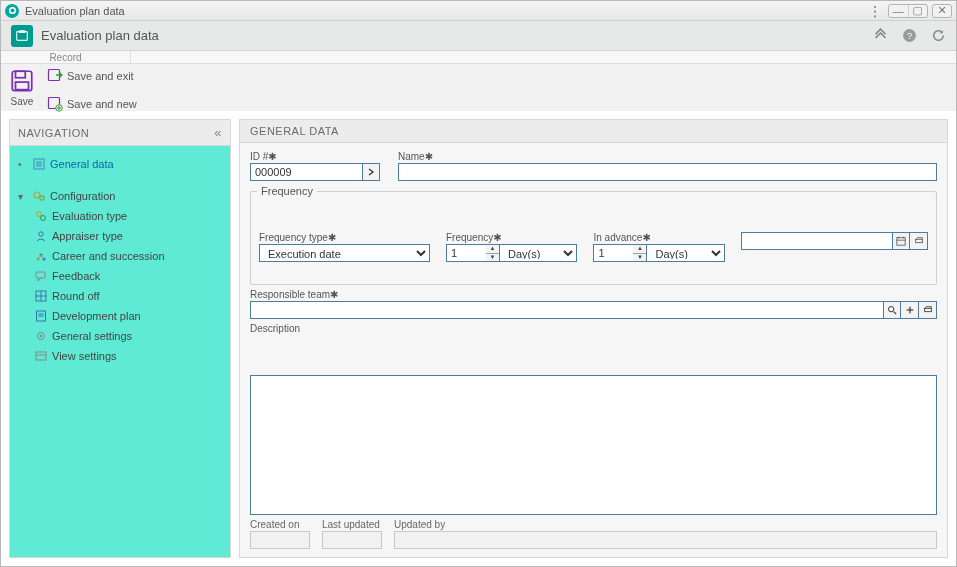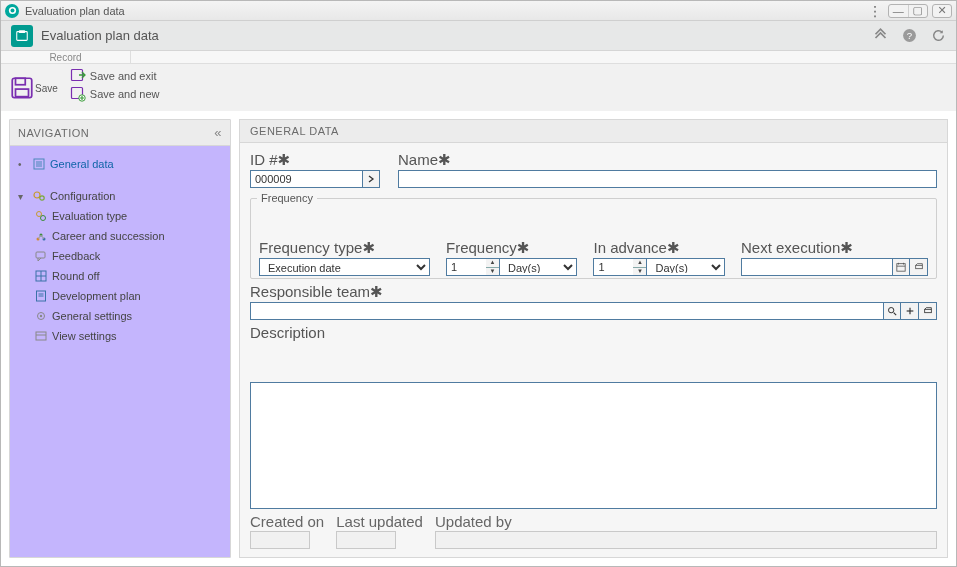--- a/index.html
+++ b/index.html
@@ -79,36 +79,36 @@
     background:#f1f1f1;
     border-bottom:1px solid #d7d7d7;
     height: 60px;
   }
   .ribbon-wrap{position:relative;padding-top:13px;display:flex;background:#f1f1f1;}
   .ribbon-tabrow{position:absolute;top:0;left:0;right:0;height:13px;
     background:#f7f7f7;border-bottom:1px solid #dedede;
     display:flex;}
   .ribbon-tab{padding:0 16px;line-height:13px;color:#888;font-size:10px;border-right:1px solid #dedede;}
   .save-big {
-    display:flex;flex-direction:row;align-items:center;justify-content:flex-end;
+    display:flex;flex-direction:column;align-items:center;justify-content:center;
     padding:2px 8px; cursor:pointer;
   }
   .save-big .ic{width:26px;height:26px;}
   .save-big .lbl{font-size:10px;color:#555;margin-top:2px;}
-  .ribbon-stack{display:flex;flex-direction:column;gap:2px;padding:4px 4px;}
+  .ribbon-stack{display:flex;flex-direction:column;gap:12px;padding:4px 4px;}
   .ribbon-item{display:flex;align-items:center;gap:4px;cursor:pointer;color:#555;font-size:11px;}
   .ribbon-item .ic{width:16px;height:16px;}
 
   
   .body{flex:1;display:flex;gap:8px;padding:8px;background:#fff;overflow:hidden;}
 
   .nav{
     width:222px;
     border:1px solid #d7d7d7;
-    background:#c4b5fd;
+    background:#5eead4;
     display:flex;flex-direction:column;
     border-radius:1px;
   }
   .nav-head{
     background:#ececec;
     padding:5px 8px;
     font-size:11px;
     color:#6b6b6b;
     letter-spacing:0.5px;
     border-bottom:1px solid #d7d7d7;
@@ -133,21 +133,21 @@
   .main-head{
     background:#ececec;
     padding:5px 10px;
     font-size:11px;color:#6b6b6b;letter-spacing:0.5px;
     border-bottom:1px solid #d7d7d7;
   }
   .form{padding:8px 10px;flex:1;overflow:hidden;display:flex;flex-direction:column;}
 
   .row{display:flex;gap:16px;margin-bottom:4px;}
   .field{display:flex;flex-direction:column;}
-  .field .lbl{font-size:15px;color:#555;margin-bottom:1px;}
+  .field .lbl{font-size:10px;color:#555;margin-bottom:1px;}
   input.txt, select.sel, textarea.ta {
     border:1px solid #4f7ba0;
     background:#fff;
     font-size:11px;
     padding:2px 4px;
     height:18px;
     color:#333;
     outline:none;
     font-family:inherit;
   }
@@ -155,21 +155,21 @@
   .input-grp{display:flex;}
   .input-grp input{border-right:none;}
   .input-grp button.ib{
     width:18px;height:18px;border:1px solid #4f7ba0;background:#f3f3f3;
     display:flex;align-items:center;justify-content:center;cursor:pointer;padding:0;
   }
   .input-grp button.ib + button.ib{border-left:none;}
   .fieldset{
     border:1px solid #cfcfcf;
     border-radius:2px;
-    padding:8px 8px 2px;
+    padding:8px 8px 22px;
     position:relative;
     margin-top:6px;
     margin-bottom:4px;
   }
   .fieldset .legend{
     position:absolute;top:-7px;left:6px;
     background:#f6f6f6;padding:0 4px;color:#555;font-size:11px;
   }
   .spin{display:flex;}
   .spin input{width:40px;border-right:none;}
@@ -312,20 +312,29 @@
         </div>
         <div class="tree-children">
           <div class="tree-node">
             <span class="ic">
                 <svg viewBox="0 0 14 14">
                   <circle cx="5" cy="5" r="2.5" fill="none" stroke="#c79a2e"></circle>
                   <circle cx="9" cy="9" r="2.5" fill="none" stroke="#3a8d3a"></circle>
                 </svg>
               </span>
             <span>Evaluation type</span>
+          </div>
+          <div class="tree-node">
+            <span class="ic">
+                <svg viewBox="0 0 14 14">
+                  <circle cx="7" cy="5" r="2.2" fill="none" stroke="#3a72a8"></circle>
+                  <path d="M3 12 Q7 8 11 12" fill="none" stroke="#3a72a8"></path>
+                </svg>
+              </span>
+            <span>Appraiser type</span>
           </div>
           <div class="tree-node">
             <span class="ic">
                 <svg viewBox="0 0 14 14">
                   <circle cx="4" cy="10" r="1.5" fill="#d68a2e"></circle>
                   <circle cx="7" cy="6" r="1.5" fill="#3a8d3a"></circle>
                   <circle cx="10" cy="10" r="1.5" fill="#3a72a8"></circle>
                   <path d="M4 10 L7 6 L10 10" stroke="#999" fill="none"></path>
                 </svg>
               </span>
@@ -437,21 +446,20 @@
                       <span>▲</span>
                       <span>▼</span>
                     </span>
                 </div>
                 <select class="sel" style="flex:1;border-left:none;">
                   <option>Day(s)</option>
                 </select>
               </div>
             </div>
             <div class="field" style="flex:0.8;">
-              <span class="lbl"><span>Next execution</span><span class="reqmark">✱</span></span>
               <div class="input-grp">
                 <input class="txt" style="flex: 1 1 0%;" value="">
                 <button class="ib">
                   <svg width="10" height="10" viewBox="0 0 12 12">
                       <rect x="1" y="2" width="10" height="9" fill="none" stroke="#555"></rect>
                       <line x1="1" y1="5" x2="11" y2="5" stroke="#555"></line>
                       <line x1="3" y1="1" x2="3" y2="3" stroke="#555"></line>
                       <line x1="9" y1="1" x2="9" y2="3" stroke="#555"></line>
                     </svg>
                 </button>

